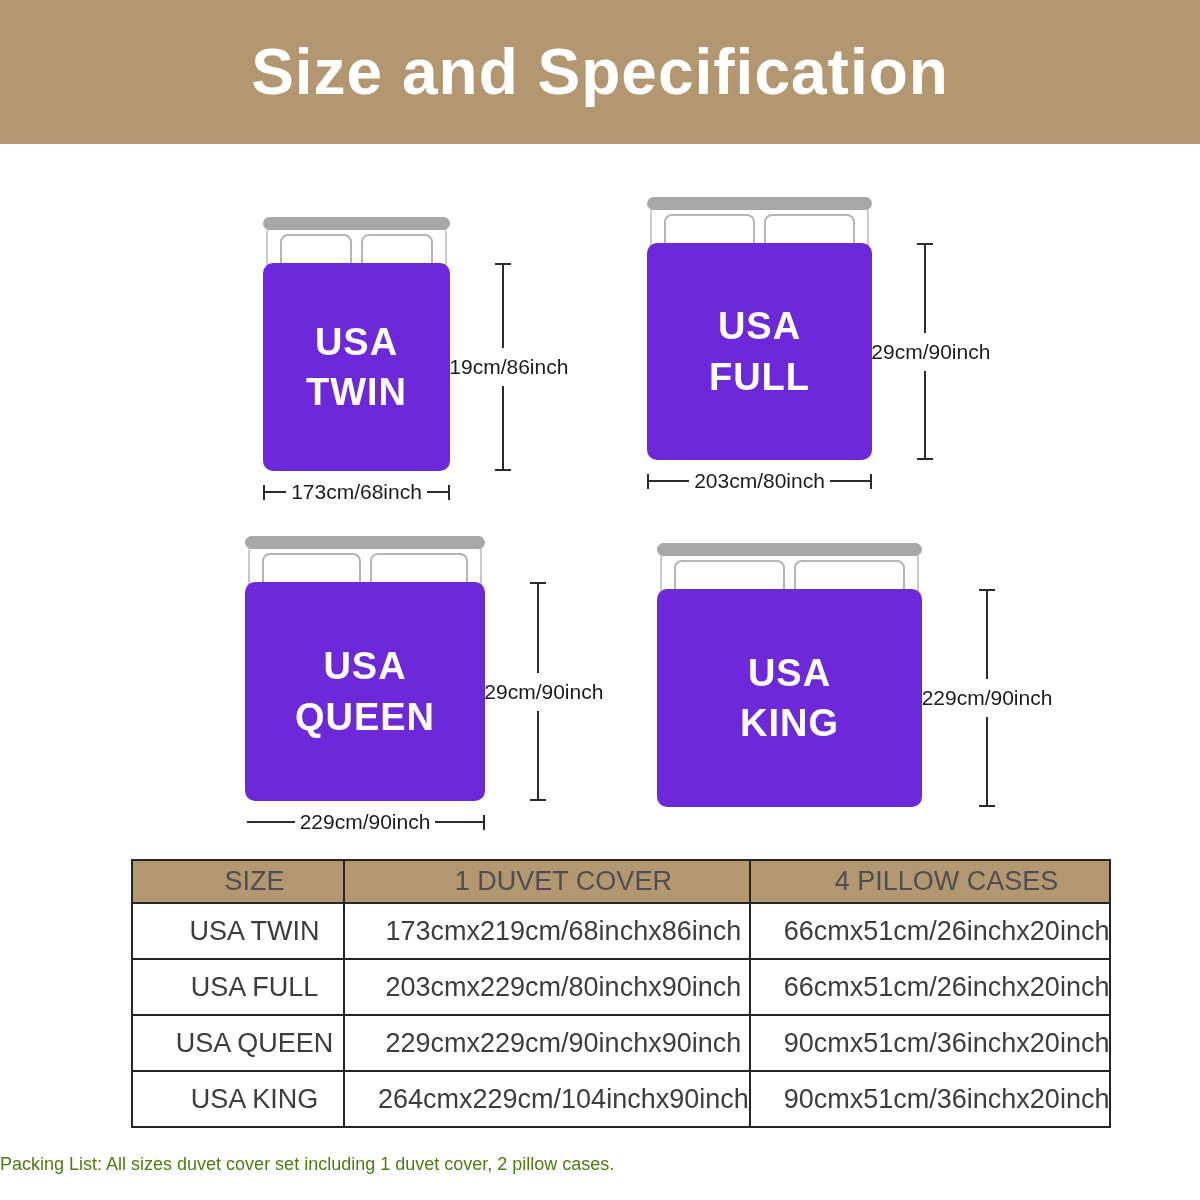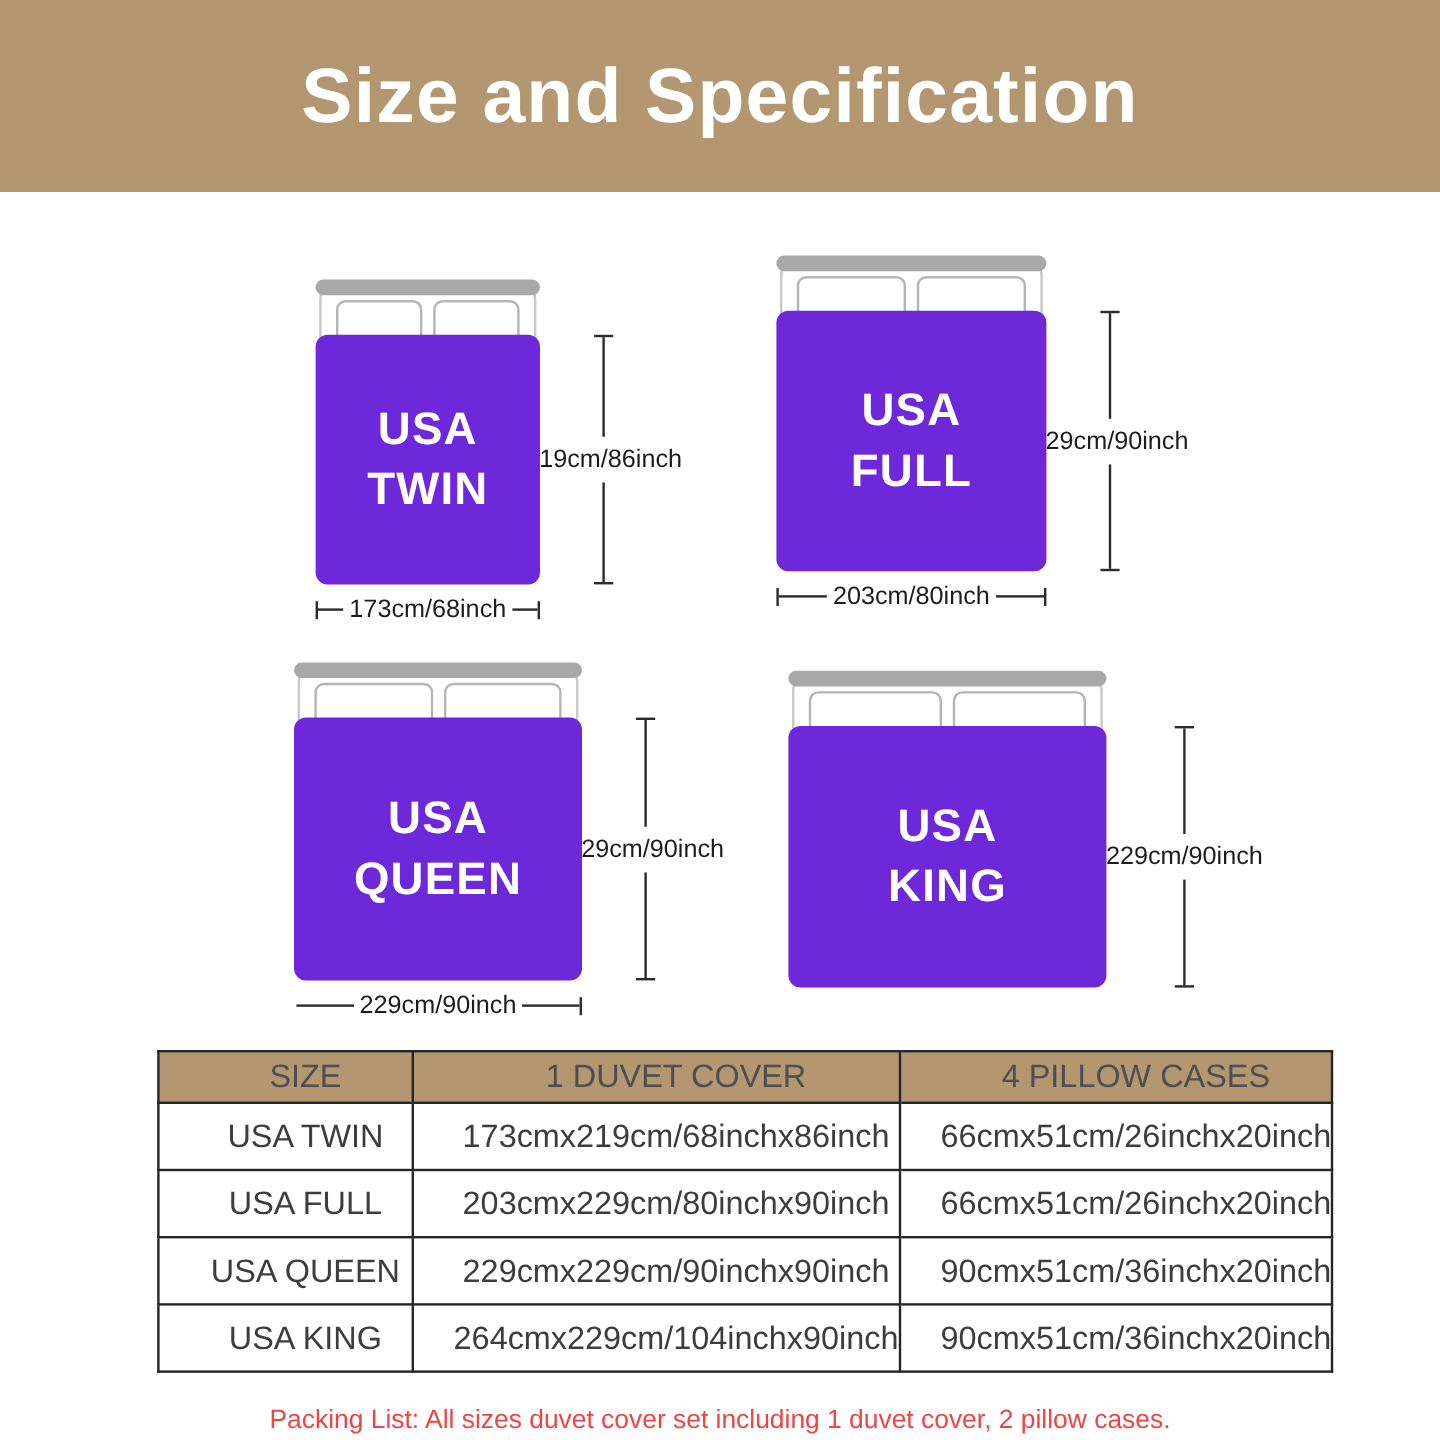--- a/index.html
+++ b/index.html
@@ -2,21 +2,21 @@
 <html><head>
 <meta charset="utf-8">
 <style>
   * { margin:0; padding:0; box-sizing:border-box; }
   html,body { width:1200px; }
   body {
     height:1200px; background:#ffffff; overflow:hidden; position:relative;
     font-family:"Liberation Sans", sans-serif;
   }
   
-  .title-band { height:160px; background:#b29770; display:flex; align-items:center; justify-content:center; }
+  .title-band { height:144px; background:#b29770; display:flex; align-items:center; justify-content:center; }
   .title-band h1 { color:#ffffff; font-size:64px; font-weight:bold; letter-spacing:1px; }
 
   
   .bed-row { display:flex; align-items:flex-start; }
   .bed-row.row1 { margin-top:53px; }
   .bed-row.row2 { margin-top:32px; }
   .figure { display:flex; align-items:flex-start; }
   .bed-col { display:flex; flex-direction:column; }
 
   .bed { position:relative; }
@@ -48,21 +48,21 @@
   .vline { flex:1; width:2px; background:#2b2b2b; }
   .vdim .dim-label { padding:7px 0; }
 
   
   table.size-table { border-collapse:collapse; margin:25px 0 0 131px; table-layout:fixed; }
   .size-table th, .size-table td { border:2px solid #262626; text-align:center; vertical-align:middle;padding-left:33px; }
   .size-table th { background:#b29770; color:#4e4e52; font-size:27px; font-weight:normal; height:43px; }
   .size-table td { color:#3d3d3d; font-size:27px; height:56px; }
 
   
-  .packing-note { margin-top:26px; text-align:center; font-size:22px; color:#ef4444; }
+  .packing-note { margin-top:26px; font-size:18px; color:#4d7c0f; }
 </style>
 </head>
 <body>
 
 <header class="title-band">
   <h1>Size and Specification</h1>
 </header>
 
 <main>
 

